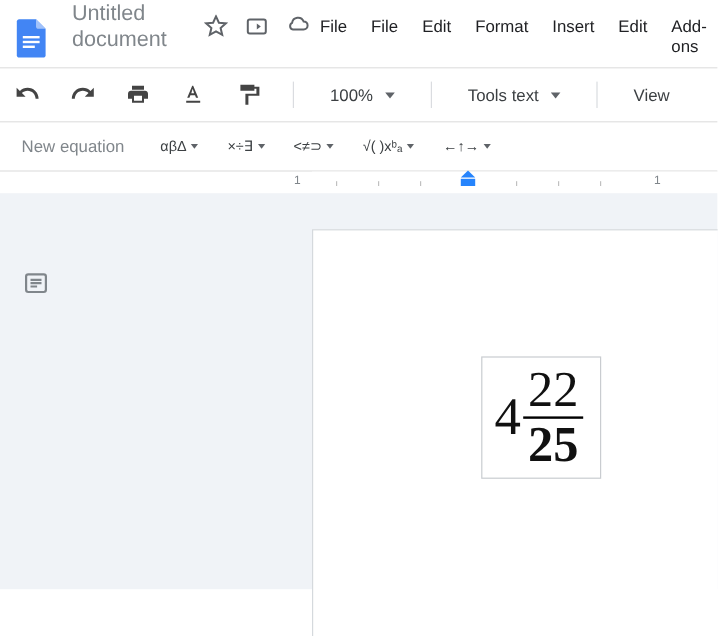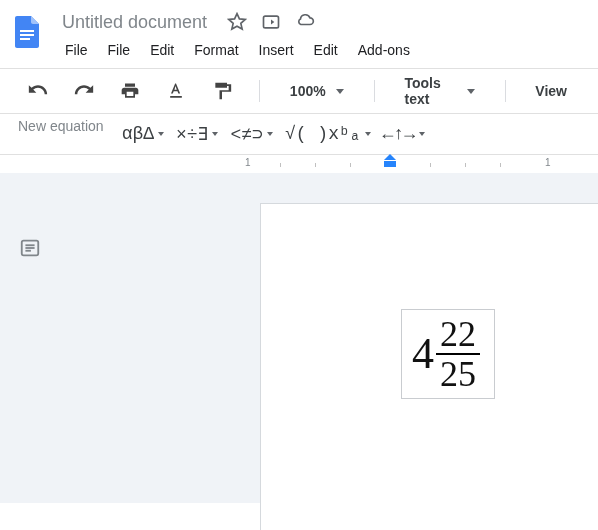--- a/index.html
+++ b/index.html
@@ -21,21 +21,21 @@
     padding: 8px 0 0 8px;
   }
   .docs-logo {
     width: 38px; height: 48px;
     display: flex;
     align-items: center;
     justify-content: center;
     margin-right: 10px;
   }
   .docs-logo svg { width: 36px; height: 36px; }
-  .title-meta { display: flex; flex-direction: column; }
+  .title-meta { display: flex; flex-direction: row; }
   .title-row { display: flex; align-items: center; height: 28px; gap: 14px; }
   .doc-title {
     font-size: 18px;
     color: #80868b;
     padding: 0 6px;
   }
   .title-icon { color: #5f6368; display:flex; align-items:center; }
   .title-icon svg { width:20px; height:20px; }
   .menubar {
     display: flex;
@@ -50,23 +50,22 @@
     border-radius: 4px;
   }
 
   .divider { height: 1px; background: #e0e0e0; width: 100%; }
 
   
   .toolbar {
     display: flex;
     align-items: center;
     height: 44px;
-    padding: 0 23px;
+    padding: 0 8px;
     gap: 16px;
-    font-weight: bold;
   }
   .tbtn {
     height: 30px;
     min-width: 30px;
     display: flex;
     align-items: center;
     justify-content: center;
     border-radius: 4px;
     cursor: pointer;
     color: #444;
@@ -94,40 +93,41 @@
     width:0;height:0;
     border-left:4px solid transparent;
     border-right:4px solid transparent;
     border-top:5px solid #5f6368;
     margin-left:4px;
   }
 
   
   .eqbar {
     display: flex;
+    align-items: center;
     height: 40px;
     padding: 0 12px;
-    gap: 12px;
+    gap: 24px;
     font-size: 13px;
     color: #5f6368;
   }
   .eq-new {
     font-size: 14px;
     color: #80868b;
     padding: 4px 6px;
     cursor: pointer;
   }
   .eqbtn {
     display: flex;
     align-items: center;
     gap: 4px;
     cursor: pointer;
-    font-size: 18px;
+    font-size: 12px;
     color: #3c4043;
-    font-family: Liberation Mono, monospace;
+    font-family: Liberation Sans, sans-serif;
   }
   .eqbtn .sm-caret {
     width:0;height:0;
     border-left:3px solid transparent;
     border-right:3px solid transparent;
     border-top:4px solid #5f6368;
   }
 
   
   .ruler-wrap {
@@ -205,26 +205,26 @@
   }
   .eq-whole {
     font-size: 44px;
     line-height: 1;
     margin-right: 2px;
   }
   .eq-frac {
     display:flex;
     flex-direction:column;
     align-items:center;
-    font-size: 36px;
+    font-size: 42px;
     line-height: 1;
   }
   .eq-frac .num { padding: 0 4px 1px 4px; }
   .eq-frac .bar { width: 100%; height: 2px; background: #000; }
-  .eq-frac .den { padding: 1px 4px 0 4px; }
+  .eq-frac .den { padding: 1px 4px 0 4px; font-weight: bold; }
 </style>
 </head>
 <body>
 
 <div class="titlebar">
   <div class="docs-logo">
     <svg viewBox="0 0 36 36">
       <path fill="#4285f4" d="M8 2h14l8 8v22c0 1.1-.9 2-2 2H8c-1.1 0-2-.9-2-2V4c0-1.1.9-2 2-2z"></path>
       <path fill="#a1c2fa" d="M22 2l8 8h-6c-1.1 0-2-.9-2-2V2z"></path>
       <rect x="11" y="16" width="14" height="2" fill="#fff"></rect>

